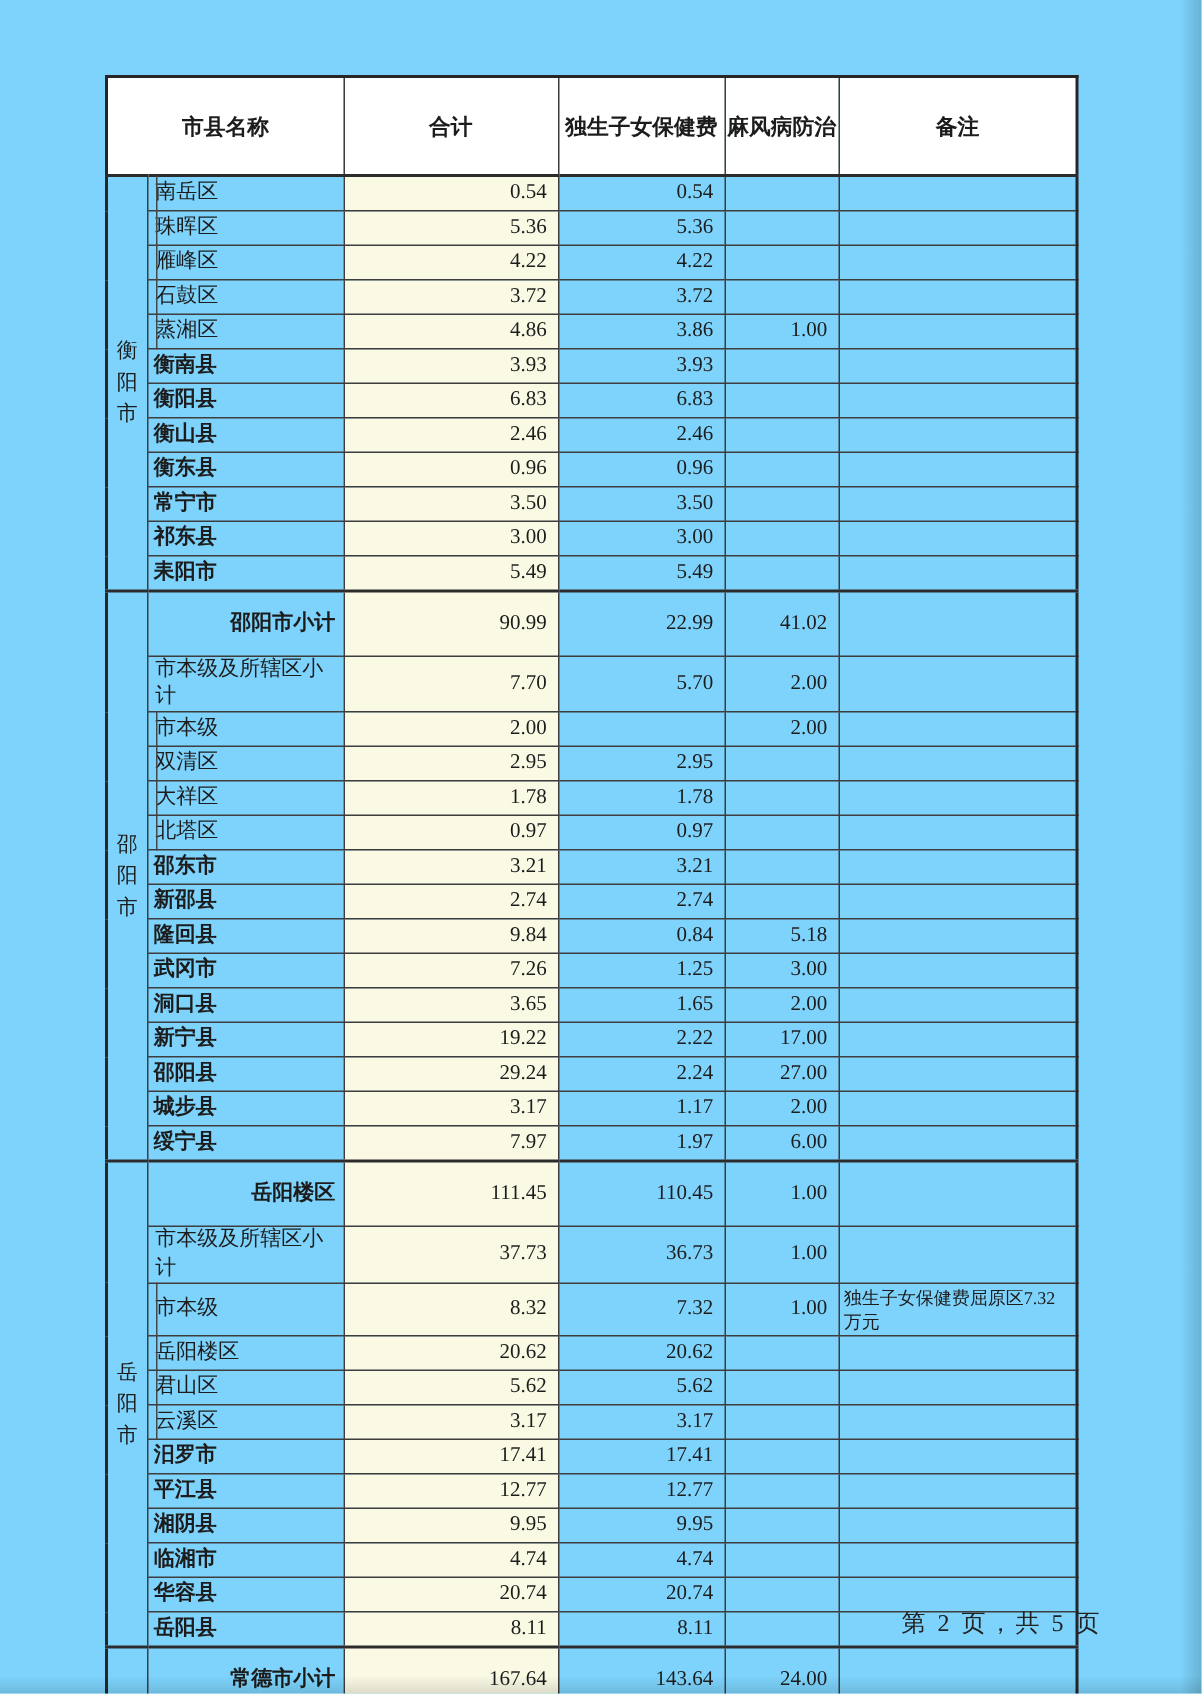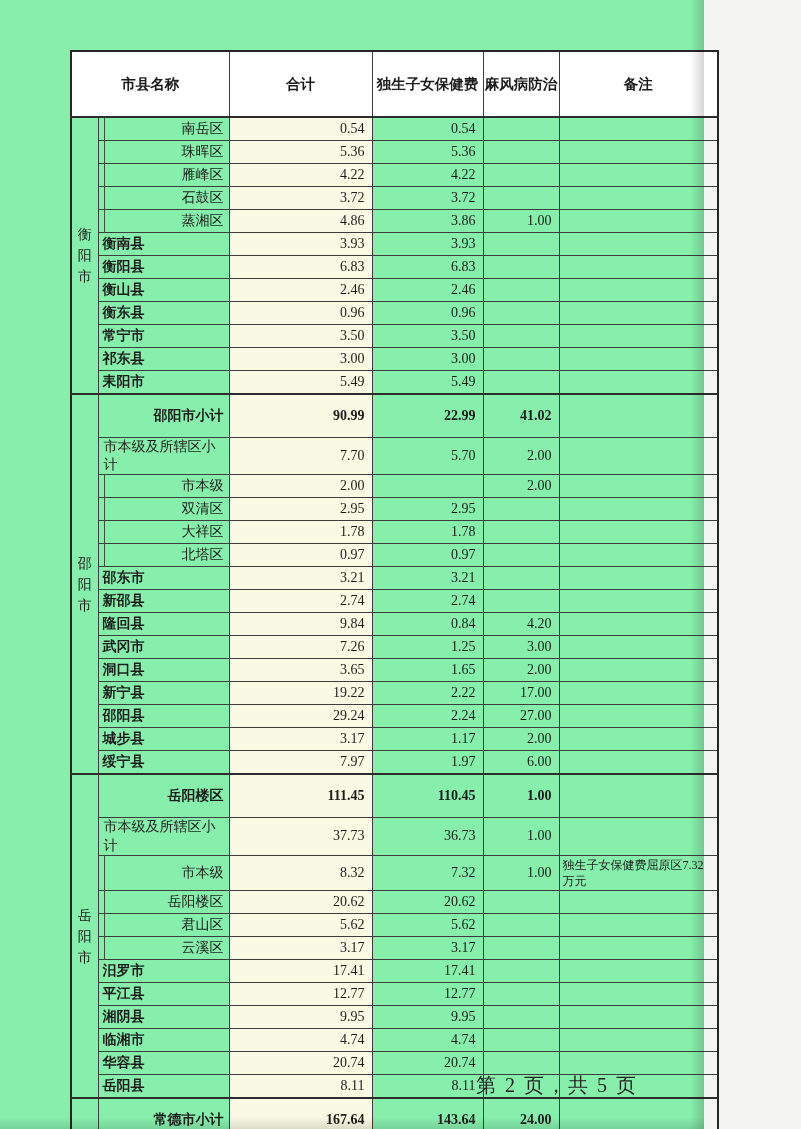--- a/index.html
+++ b/index.html
@@ -5,22 +5,22 @@
   html, body { margin: 0; padding: 0; }
   body {
     width: 801px; height: 1129px;
     background: #f4f4f2;
     font-family: "Liberation Serif", "DejaVu Serif", serif;
     color: #1c1c1c;
     overflow: hidden;
   }
   .page {
     position: relative;
-    width: 704px; height: 1129px;
-    background: #86efac;
+    width: 801px; height: 1129px;
+    background: #7dd3fc;
   }
   .scan-edge-right {
     position: absolute; top: 0; right: 0; width: 14px; height: 100%;
     background: linear-gradient(to right, rgba(0,0,0,0), rgba(0,0,0,0.16));
     pointer-events: none;
   }
   .scan-edge-bottom {
     position: absolute; left: 0; bottom: 0; width: 100%; height: 12px;
     background: linear-gradient(to bottom, rgba(0,0,0,0), rgba(0,0,0,0.12));
     pointer-events: none;
@@ -58,45 +58,45 @@
   td.group {
     text-align: center;
     vertical-align: middle;
     padding: 0;
     font-size: 14px;
   }
   td.group span { display: block; line-height: 1.5; }
 
   td.name.left   { text-align: left;  padding-left: 4px; font-weight: bold; }
   td.name.center { text-align: left; }
-  td.name.indent { text-align: right; position: relative; }
+  td.name.indent { text-align: left; position: relative; }
   td.name.indent::before {
     content: ""; position: absolute; left: 5px; top: -1px; bottom: -1px;
     width: 1px; background: #474747;
   }
   td.name.subtotal { text-align: right; font-weight: bold; }
 
   td.num { text-align: right; padding-right: 7px; }
   td.hl  { background: var(--hl, #f9f9e4); }
 
   td.note {
     text-align: left;
     font-size: 12px;
     line-height: 1.35;
     padding: 1px 3px;
   }
 
   tr.subtotal td { height: 40px; }
-  tr.subtotal td.num { font-weight: bold; }
+  tr.subtotal td.num { font-weight: normal; }
   tr.sec-start td { border-top: 2px solid #2c2c2c; }
 
   .page-footer {
     position: absolute;
     top: 1072px; right: 66px;
-    font-size: 20px;
+    font-size: 16px;
     letter-spacing: 2px;
     color: #222222;
   }
 </style>
 </head>
 <body>
 
 <div class="page">
 
   <table class="main">
@@ -265,21 +265,21 @@
           <td class="name left">新邵县</td>
           <td class="num hl">2.74</td>
           <td class="num">2.74</td>
           <td class="num"></td>
           <td class="note"></td>
         </tr>
         <tr>
           <td class="name left">隆回县</td>
           <td class="num hl">9.84</td>
           <td class="num">0.84</td>
-          <td class="num">4.20</td>
+          <td class="num">5.18</td>
           <td class="note"></td>
         </tr>
         <tr>
           <td class="name left">武冈市</td>
           <td class="num hl">7.26</td>
           <td class="num">1.25</td>
           <td class="num">3.00</td>
           <td class="note"></td>
         </tr>
         <tr>

